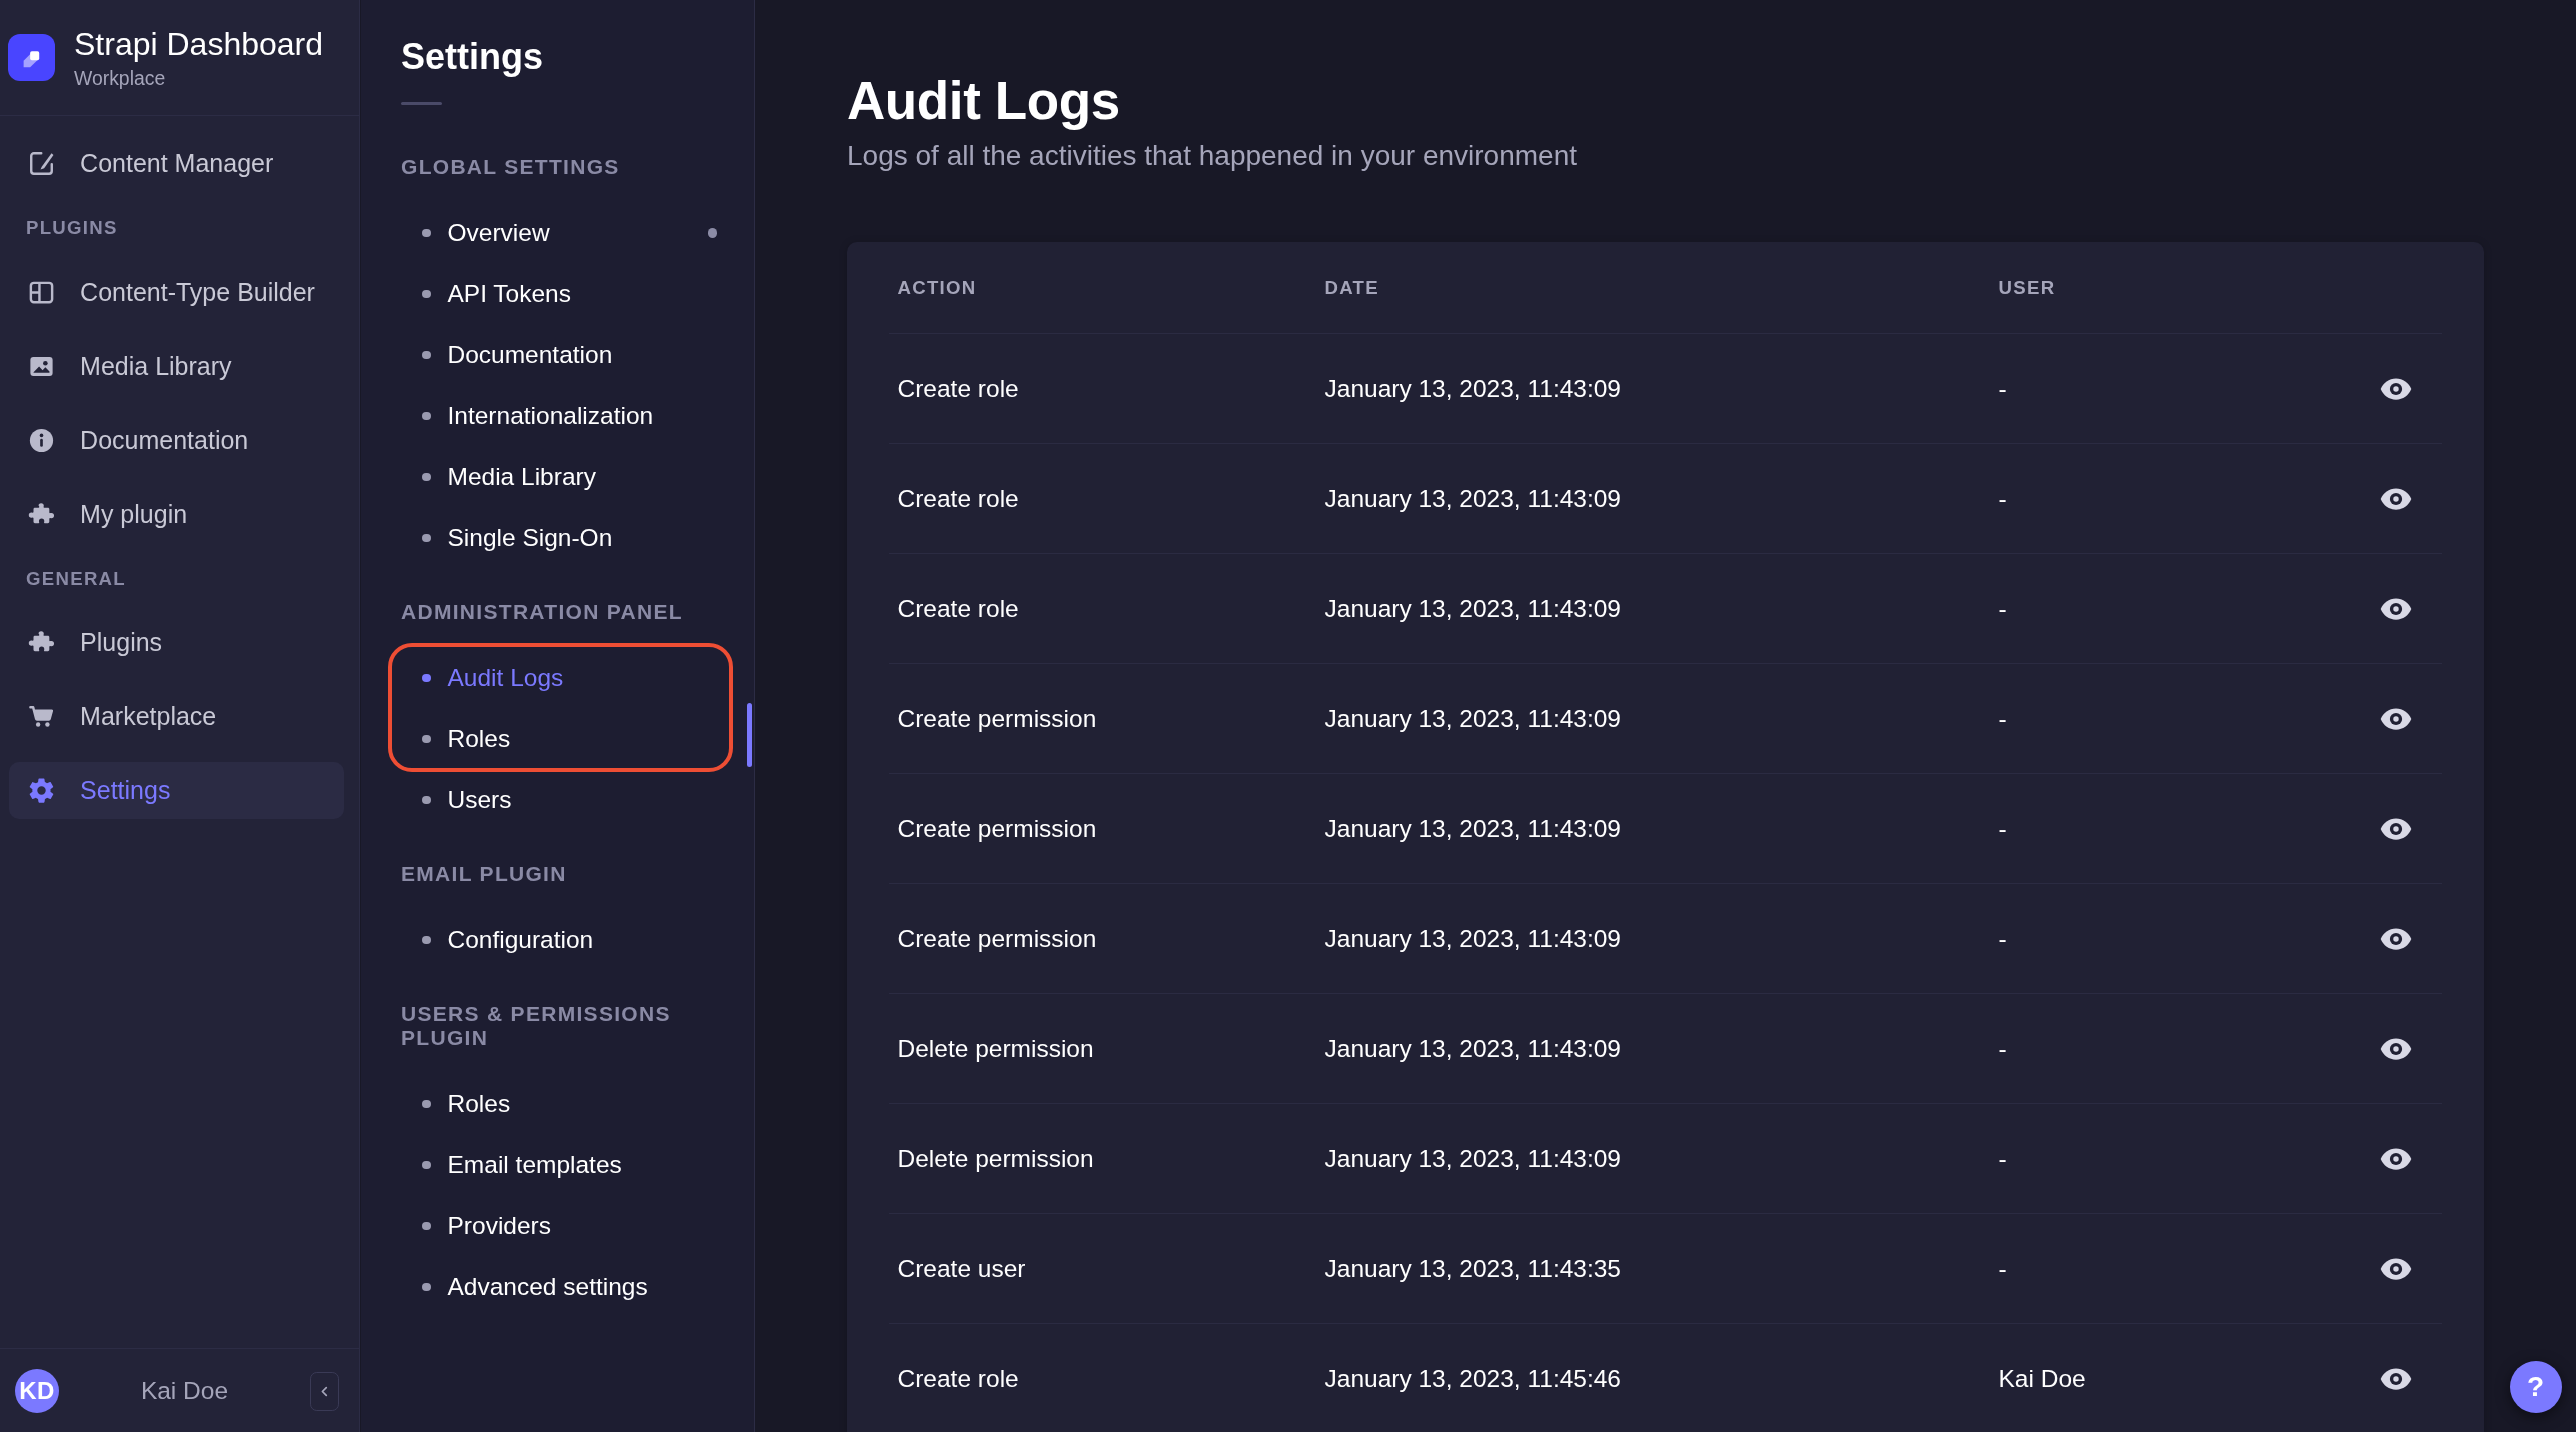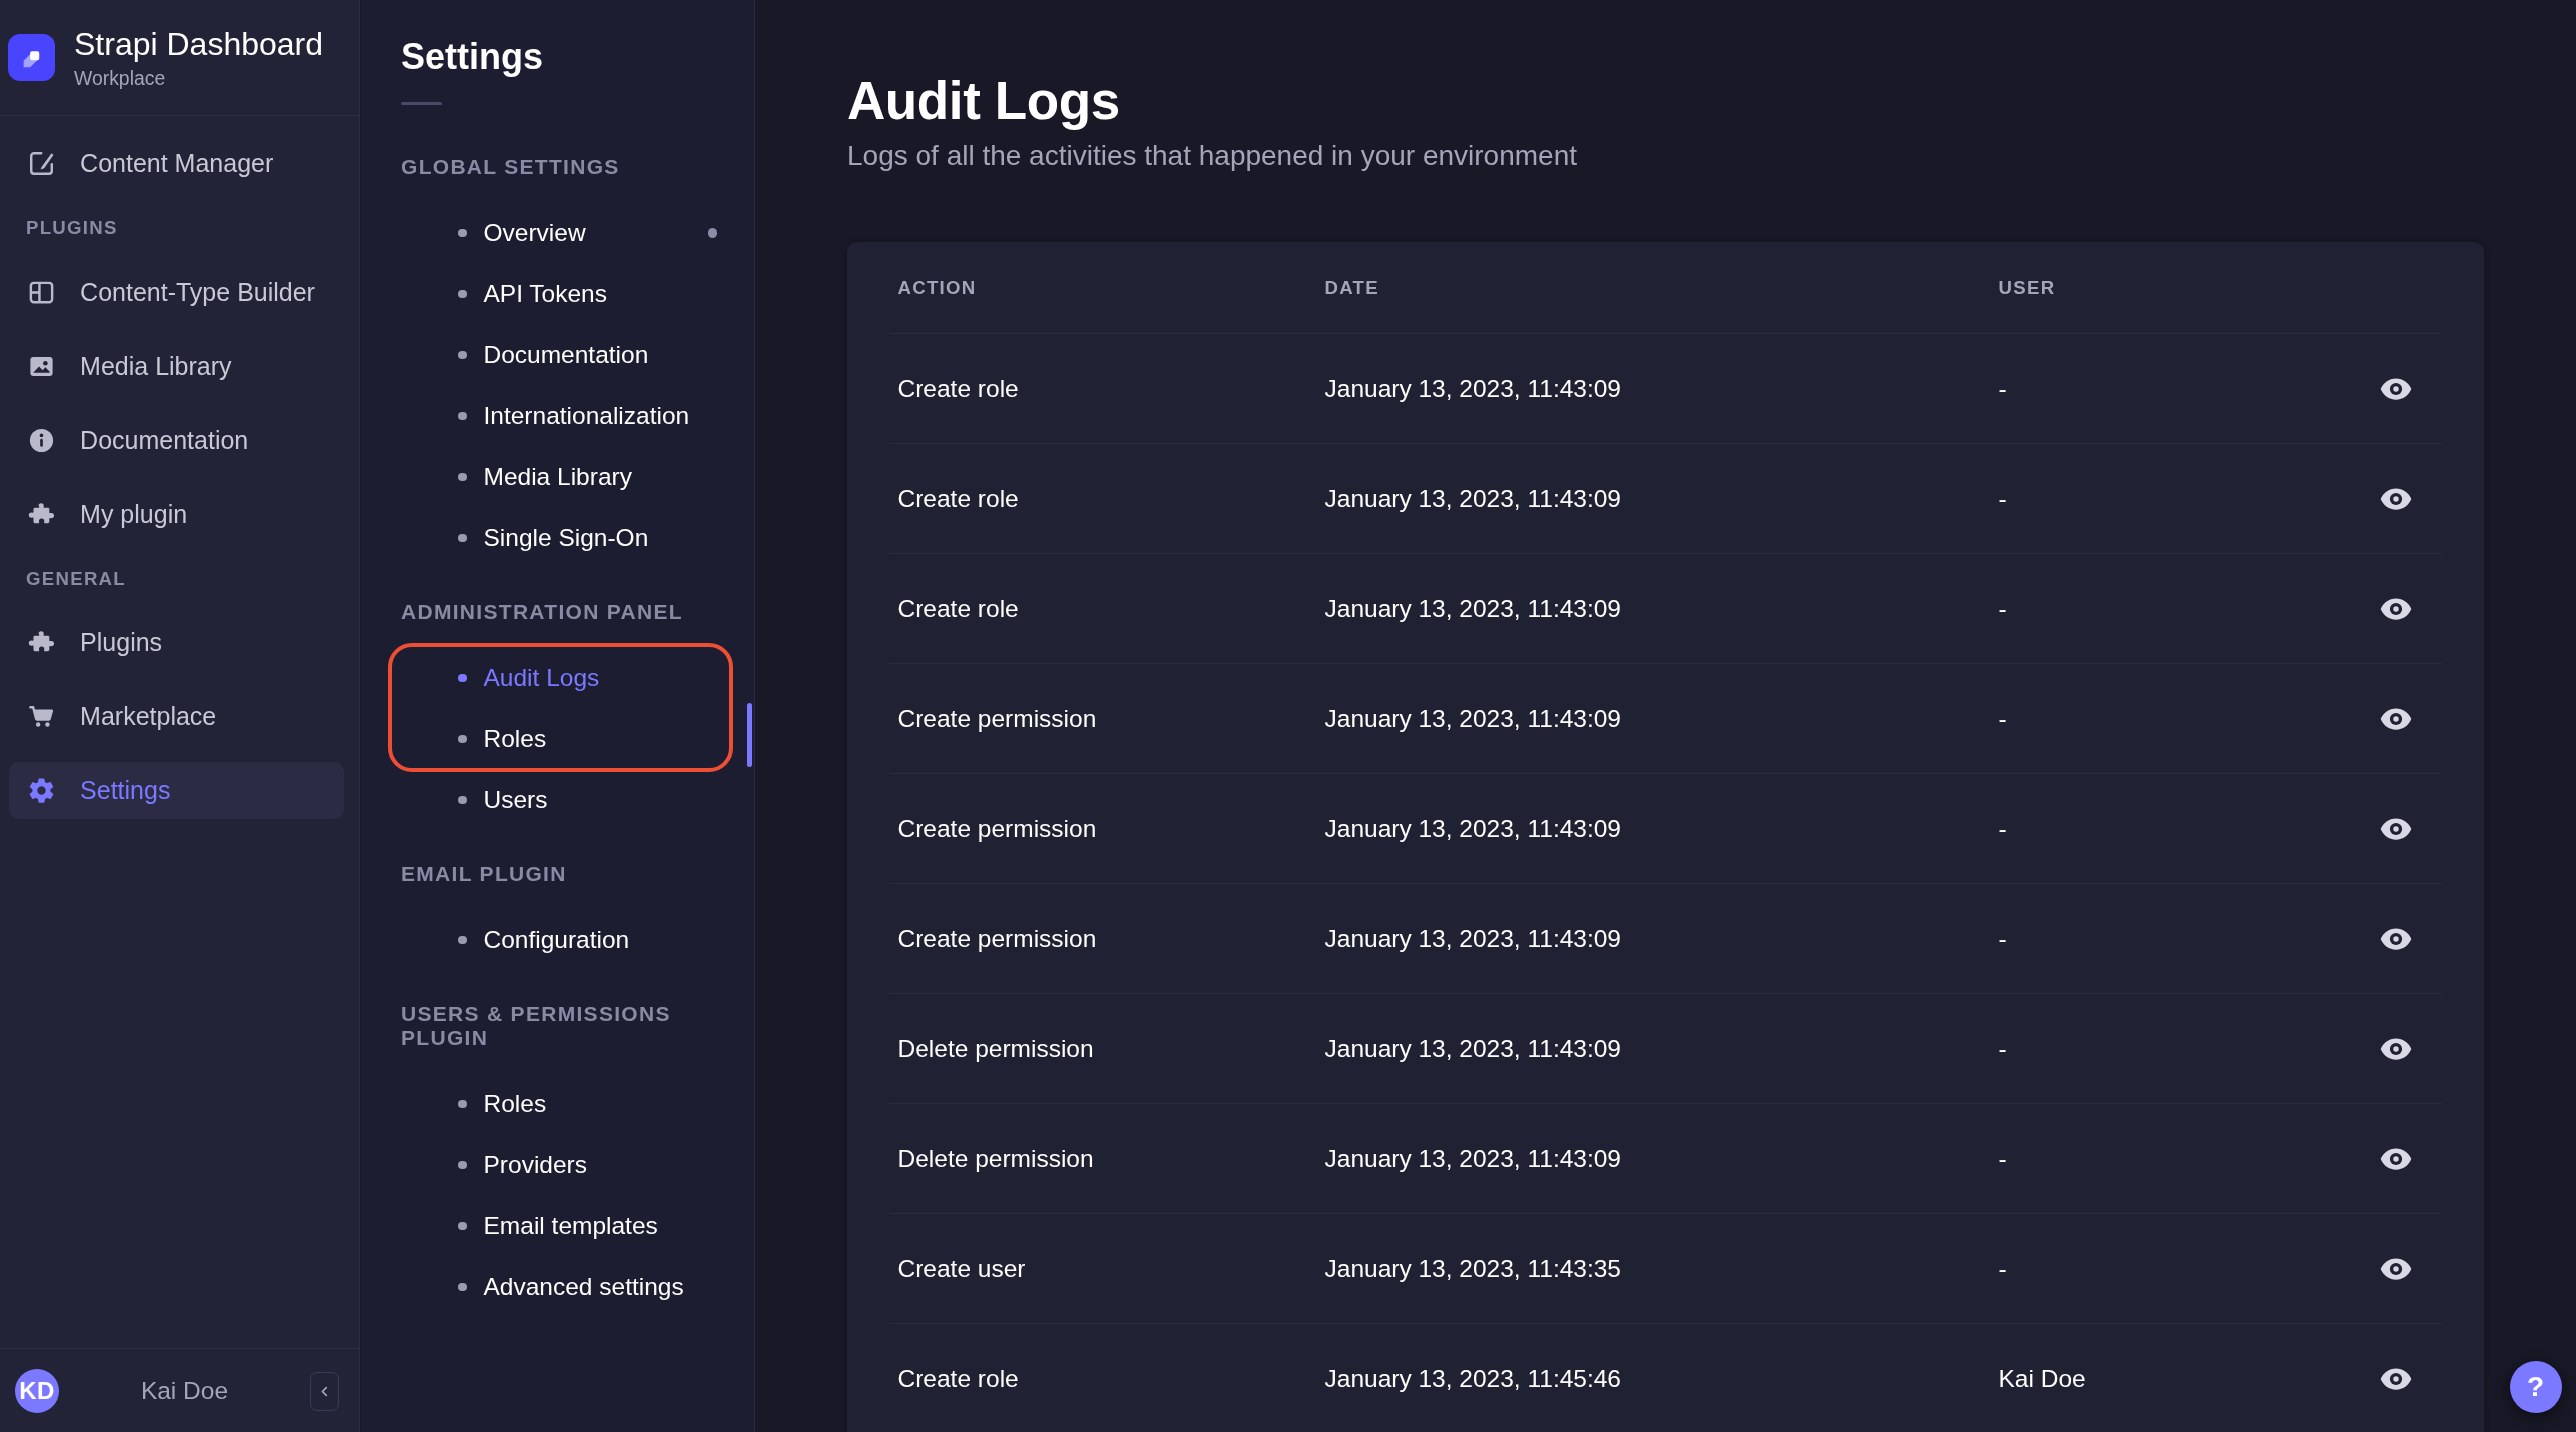--- a/index.html
+++ b/index.html
@@ -30,21 +30,21 @@
   .avatar{width:44px;height:44px;border-radius:50%;background:var(--accent,#7b79ff);color:#fff;font-size:24px;font-weight:bold;display:flex;align-items:center;justify-content:center;letter-spacing:0.4px;cursor:pointer;flex:none;}
   .username{flex:1;text-align:center;font-size:24.5px;color:var(--text-muted,#a5a5ba);}
   .collapse-btn{width:29px;height:39px;border-radius:6.8px;border:0.8px solid #3a3a56;background:transparent;color:#a5a5ba;display:flex;align-items:center;justify-content:center;cursor:pointer;padding:0;flex:none;}
 
   
   .subnav{position:absolute;left:361px;top:0;bottom:0;width:394px;background:var(--bg-subnav,#1d1d31);border-right:0.8px solid var(--divider,#2c2c45);}
   .subnav-title{margin:39px 0 0 40px;font-size:36px;line-height:36px;font-weight:bold;color:#fff;}
   .hdivider{width:41px;height:2.5px;background:#4a4a68;margin:27px 0 0 40px;border:none;border-radius:1.7px;}
   .sub-section-label{margin:31px 0 24px 40px;font-size:21px;font-weight:bold;letter-spacing:1.3px;color:var(--text-section,#8a8aa5);line-height:24px;}
   .sub-section-label.first{margin-top:50px;}
-  .sub-item{height:61px;display:flex;align-items:center;padding-left:97px;font-size:24.5px;color:#fff;cursor:pointer;}
+  .sub-item{height:61px;display:flex;align-items:center;padding-left:61px;font-size:24.5px;color:#fff;cursor:pointer;}
   .sub-item .dot{width:8.5px;height:8.5px;border-radius:50%;background:#9a9ab0;margin-right:17px;flex:none;}
   .sub-item.active{color:var(--accent,#7b79ff);}
   .sub-item.active .dot{background:var(--accent,#7b79ff);}
   .notif{width:9.3px;height:9.3px;border-radius:50%;background:#8c8ca6;margin-left:auto;margin-right:37px;flex:none;}
   .annotation-box{position:absolute;left:27px;top:643px;width:345px;height:129px;border:4.2px solid var(--annotation,#ee4e34);border-radius:24px;pointer-events:none;}
   .subnav-scroll{position:absolute;right:2.5px;top:703px;width:5px;height:64px;border-radius:2.5px;background:var(--accent,#7b79ff);cursor:pointer;}
 
   
   .main{position:absolute;left:756px;right:0;top:0;bottom:0;padding:74px 92px 0 91px;overflow:hidden;}
   .page-title{font-size:53px;line-height:53px;font-weight:bold;margin:0;letter-spacing:-0.4px;}
@@ -222,25 +222,25 @@
     <span>Configuration</span>
   </div>
 
   <div class="sub-section-label">USERS &amp; PERMISSIONS PLUGIN</div>
   <div class="sub-item">
     <span class="dot"></span>
     <span>Roles</span>
   </div>
   <div class="sub-item">
     <span class="dot"></span>
+    <span>Email templates</span>
+  </div>
+  <div class="sub-item">
+    <span class="dot"></span>
     <span>Providers</span>
-  </div>
-  <div class="sub-item">
-    <span class="dot"></span>
-    <span>Email templates</span>
   </div>
   <div class="sub-item">
     <span class="dot"></span>
     <span>Advanced settings</span>
   </div>
 
   <div class="annotation-box"></div>
   <div class="subnav-scroll"></div>
 </aside>
 

